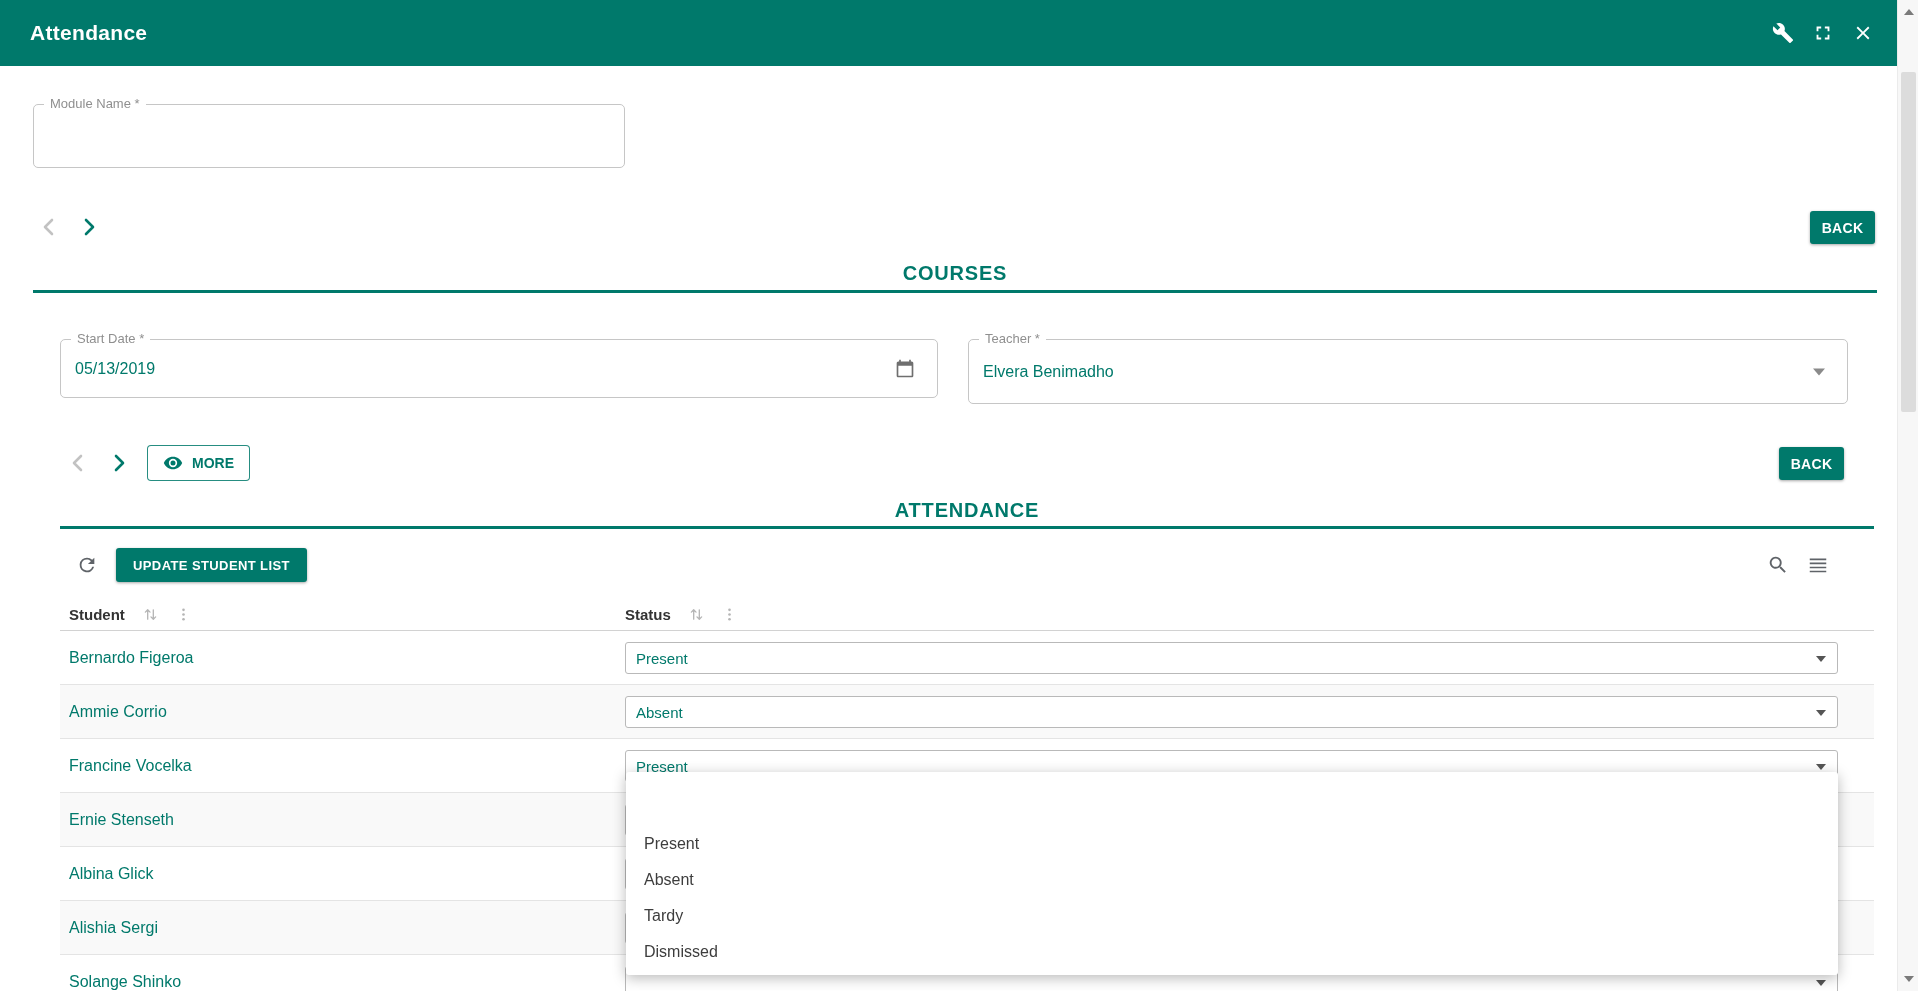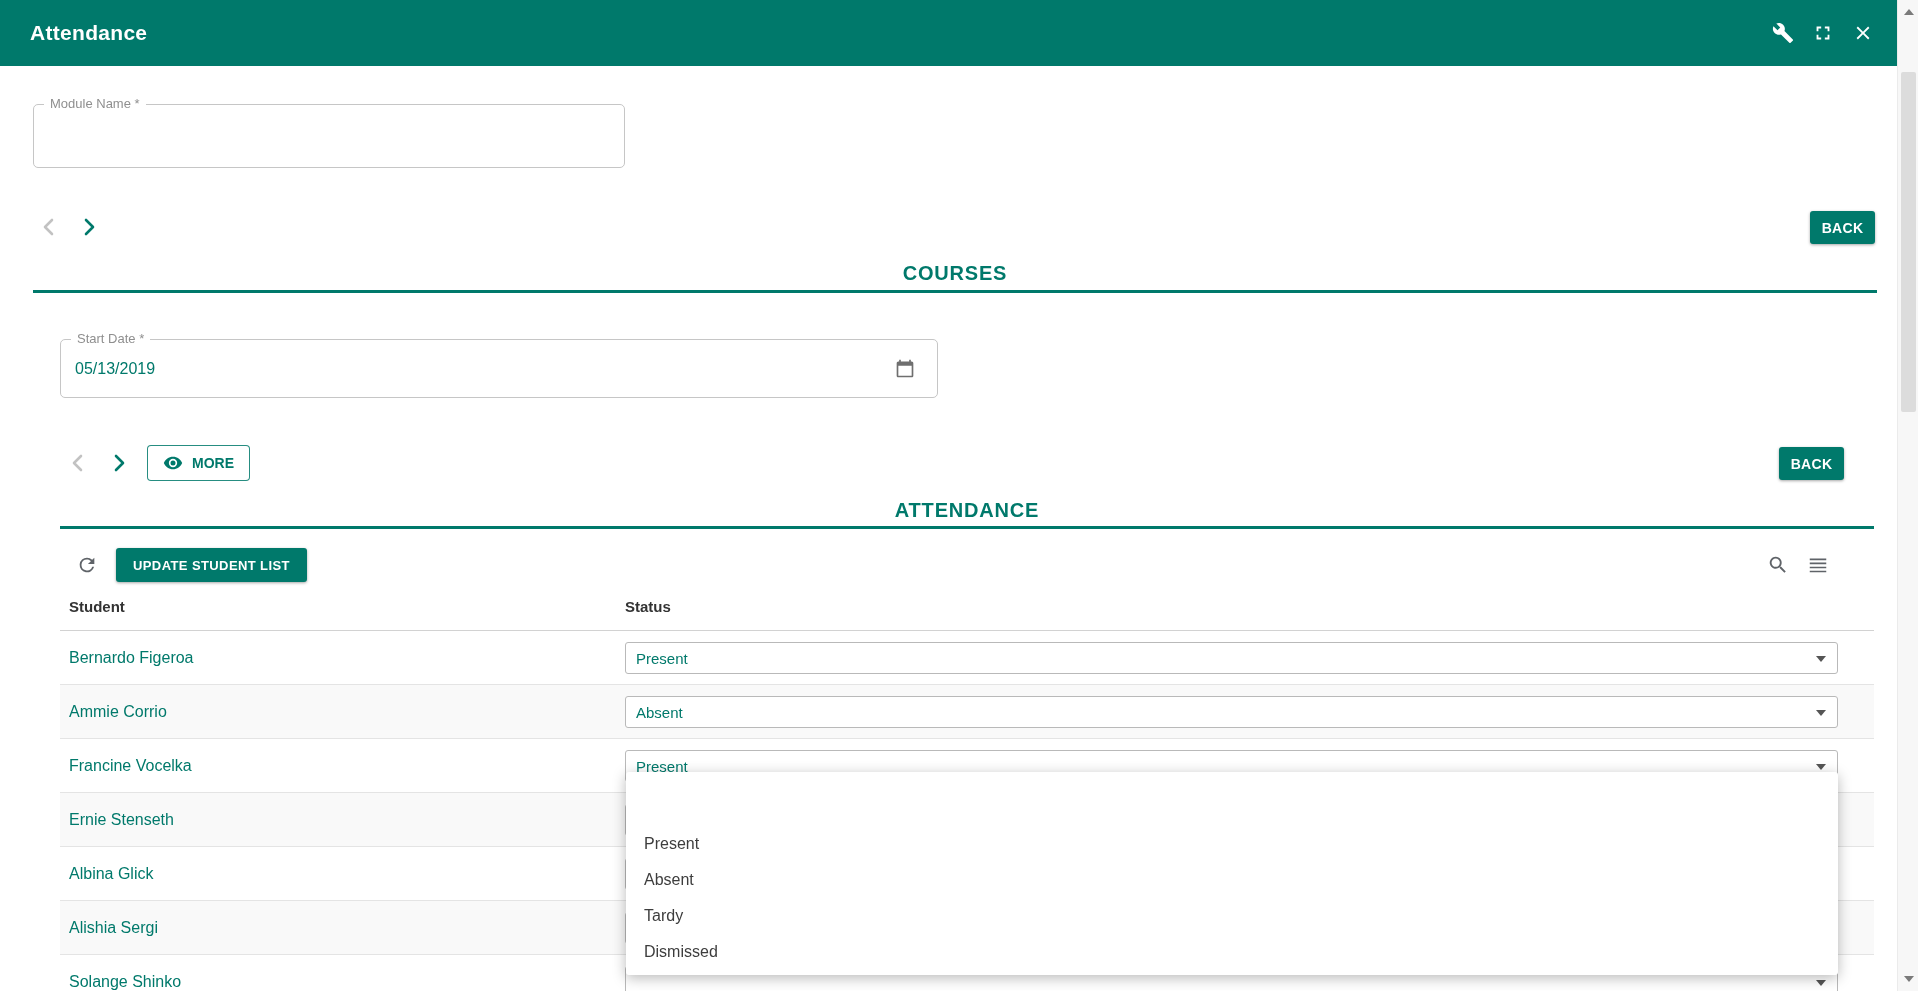--- a/index.html
+++ b/index.html
@@ -31,21 +31,21 @@
   .btn-primary { background:var(--primary); color:#fff; font-size:14px; letter-spacing:.3px; box-shadow:0 1px 3px rgba(0,0,0,.35); }
   .btn-outline { background:#fff; color:var(--primary); border:1px solid rgba(0,121,107,.85); font-size:14px; gap:9px; border-radius:4px; padding:11px 15px; }
 
   .tab-label { position:absolute; text-align:center; color:var(--primary); font-weight:600; font-size:20px; letter-spacing:.8px; cursor:pointer; }
   .tab-line { position:absolute; background:var(--primary); height:3px; }
 
   .icon-btn { position:absolute; width:28px; height:28px; display:flex; align-items:center; justify-content:center; color:#5f6368; cursor:pointer; }
 
   
   .grid-header { position:absolute; left:60px; top:598px; width:1814px; height:33px; border-bottom:1px solid #d2d2d2; }
-  .head-col { position:absolute; top:0; height:100%; display:flex; align-items:center; gap:18px; cursor:pointer;flex-direction:column; }
+  .head-col { position:absolute; top:0; height:100%; display:flex; align-items:center; gap:18px; cursor:pointer; }
   .col-title { font-size:15px; font-weight:700; color:#333; }
   .head-ic { display:inline-flex; color:#b5b5b5; cursor:pointer; }
 
   .grid-row { position:absolute; left:60px; width:1814px; height:54px; border-bottom:1px solid #e4e4e4; background:#fff; }
   .grid-row.alt { background:#f9f9f9; }
   .student-name { position:absolute; left:9px; top:50%; transform:translateY(-50%); font-size:16px; color:var(--primary); }
   .status-select { position:absolute; left:565px; top:11px; width:1213px; height:32px; border:1px solid #b9b9b9; border-radius:3px;
                    background:#fff; display:flex; align-items:center; padding:0 34px 0 10px; font-size:15px; color:var(--primary); cursor:pointer; }
   .status-select .sel-caret { position:absolute; right:11px; top:50%; margin-top:-2px; width:0; height:0;
                               border-left:5px solid transparent; border-right:5px solid transparent; border-top:6px solid #555; }
@@ -112,20 +112,27 @@
 
   <div class="field" style="left:60px;top:339px;width:878px;height:59px">
     <span class="field-label">Start Date *</span>
     <span class="field-value">05/13/2019</span>
     <span class="field-icon">
       <svg viewBox="0 0 24 24" width="20" height="20" fill="currentColor">
           <path d="M20 3h-1V1h-2v2H7V1H5v2H4c-1.1 0-2 .9-2 2v15c0 1.1.9 2 2 2h16c1.1 0 2-.9 2-2V5c0-1.1-.9-2-2-2zm0 17H4V8h16v12z"></path>
         </svg>
     </span>
   </div>
+  <div class="field" style="left:968px;top:339px;width:880px;height:65px">
+    <span class="field-label">Teacher *</span>
+    <span class="field-value">Elvera Benimadho</span>
+    <span class="field-icon">
+        <span class="caret-down"></span>
+      </span>
+  </div>
 
   <button class="chev disabled" style="left:60px;top:445px">
     <svg viewBox="0 0 24 24" width="24" height="24" fill="none" stroke="currentColor" stroke-width="2.6" stroke-linecap="round" stroke-linejoin="round">
         <path d="M15 5l-7 7 7 7"></path>
       </svg>
   </button>
   <button class="chev" style="left:101px;top:445px">
     <svg viewBox="0 0 24 24" width="24" height="24" fill="none" stroke="currentColor" stroke-width="2.6" stroke-linecap="round" stroke-linejoin="round">
         <path d="M9 5l7 7-7 7"></path>
       </svg>

